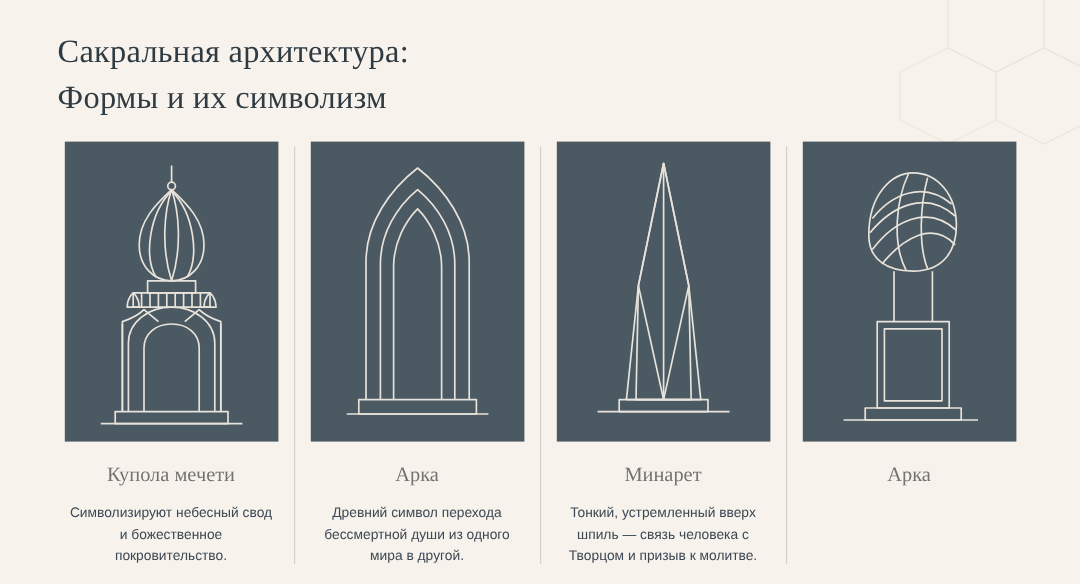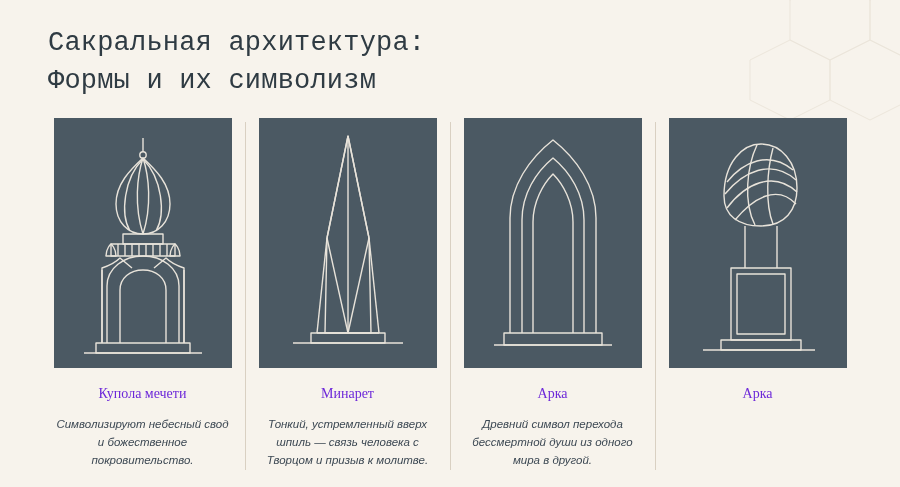--- a/index.html
+++ b/index.html
@@ -29,21 +29,21 @@
 
   .title {
     position: absolute;
     left: 48px;
     top: 24px;
     font-size: 27px;
     line-height: 1.42;
     color: #2f3b43;
     letter-spacing: 0.2px;
     white-space: pre-line;
-    font-family: Liberation Mono, monospace;
+    font-family: Liberation Serif, serif;
   }
 
   .cards {
     position: absolute;
     left: 40px;
     top: 118px;
     width: 820px;
     display: flex;
     gap: 0;
   }
@@ -69,33 +69,32 @@
     background: #4b5963;
     position: relative;
     overflow: hidden;
   }
   .panel svg {
     display: block;
   }
   .card-title {
     margin-top: 18px;
     text-align: center;
-    font-size: 14px;
-    color: #6d28d9;
+    font-size: 17px;
+    color: #737373;
     font-family: "Liberation Serif", serif;
   }
   .card-desc {
     margin-top: 14px;
     text-align: center;
     font-size: 11.5px;
     line-height: 1.55;
     color: #3c4853;
     font-family: "Liberation Sans", sans-serif;
     padding: 0 8px;
-    font-style: italic;
   }
 </style>
 </head>
 <body>
 
 <svg class="pattern-deco" viewBox="0 0 260 220" fill="none" stroke="#c9bda9" stroke-width="1">
   <g transform="translate(40,-20)">
     <polygon points="60,0 100,20 100,60 60,80 20,60 20,20"></polygon>
     <polygon points="140,0 180,20 180,60 140,80 100,60 100,20"></polygon>
     <polygon points="100,60 140,80 140,120 100,140 60,120 60,80"></polygon>
@@ -151,57 +150,57 @@
       </svg>
     </div>
     <div class="card-title">Купола мечети</div>
     <div class="card-desc">Символизируют небесный свод и божественное покровительство.</div>
   </div>
 
   <div class="card">
     <div class="panel">
       <svg width="178" height="250" viewBox="0 0 178 250" fill="none" stroke="#e8e3da" stroke-width="1.4" stroke-linejoin="round">
 
+        <path d="M46 215 L46 100 C 46 68, 66 40, 89 22 C 112 40, 132 68, 132 100 L132 215"></path>
+
+        <path d="M58 215 L58 102 C 58 76, 72 54, 89 40 C 106 54, 120 76, 120 102 L120 215"></path>
+
+        <path d="M69 215 L69 104 C 69 84, 79 66, 89 56 C 99 66, 109 84, 109 104 L109 215"></path>
+
+        <rect x="40" y="215" width="98" height="12"></rect>
+        <line x1="30" y1="227" x2="148" y2="227"></line>
+      </svg>
+    </div>
+    <div class="card-title">Арка</div>
+    <div class="card-desc">Древний символ перехода бессмертной души из одного мира в другой.</div>
+  </div>
+
+  <div class="card">
+    <div class="panel">
+      <svg width="178" height="250" viewBox="0 0 178 250" fill="none" stroke="#e8e3da" stroke-width="1.4" stroke-linejoin="round">
+
         <path d="M89 18 L110 120 L112 215 L66 215 L68 120 Z"></path>
 
         <line x1="89" y1="18" x2="89" y2="215"></line>
 
         <path d="M89 18 L68 120"></path>
         <path d="M89 18 L110 120"></path>
         <path d="M68 120 L89 215"></path>
         <path d="M110 120 L89 215"></path>
 
         <path d="M68 120 L58 215"></path>
         <path d="M110 120 L120 215"></path>
         <path d="M58 215 L120 215"></path>
 
         <rect x="52" y="215" width="74" height="10"></rect>
         <line x1="34" y1="225" x2="144" y2="225"></line>
       </svg>
     </div>
     <div class="card-title">Минарет</div>
     <div class="card-desc">Тонкий, устремленный вверх шпиль — связь человека с Творцом и призыв к молитве.</div>
-  </div>
-
-  <div class="card">
-    <div class="panel">
-      <svg width="178" height="250" viewBox="0 0 178 250" fill="none" stroke="#e8e3da" stroke-width="1.4" stroke-linejoin="round">
-
-        <path d="M46 215 L46 100 C 46 68, 66 40, 89 22 C 112 40, 132 68, 132 100 L132 215"></path>
-
-        <path d="M58 215 L58 102 C 58 76, 72 54, 89 40 C 106 54, 120 76, 120 102 L120 215"></path>
-
-        <path d="M69 215 L69 104 C 69 84, 79 66, 89 56 C 99 66, 109 84, 109 104 L109 215"></path>
-
-        <rect x="40" y="215" width="98" height="12"></rect>
-        <line x1="30" y1="227" x2="148" y2="227"></line>
-      </svg>
-    </div>
-    <div class="card-title">Арка</div>
-    <div class="card-desc">Древний символ перехода бессмертной души из одного мира в другой.</div>
   </div>
 
   <div class="card">
     <div class="panel">
       <svg width="178" height="250" viewBox="0 0 178 250" fill="none" stroke="#e8e3da" stroke-width="1.4" stroke-linejoin="round">
 
         <path d="M55 78 C 55 44, 74 26, 92 26 C 112 26, 128 44, 128 70 C 128 92, 116 108, 92 108 C 70 108, 55 98, 55 78 Z"></path>
 
         <path d="M58 64 C 74 44, 100 32, 124 52"></path>
         <path d="M56 76 C 74 54, 102 40, 127 62"></path>

